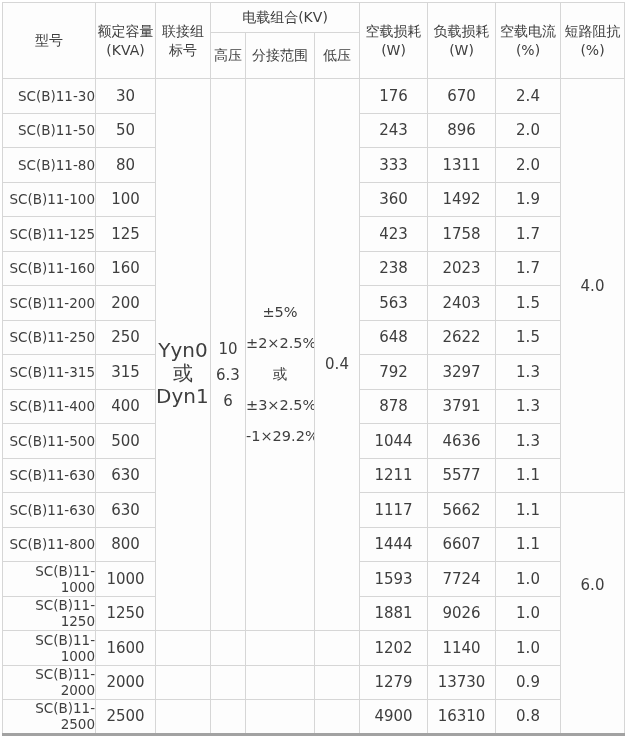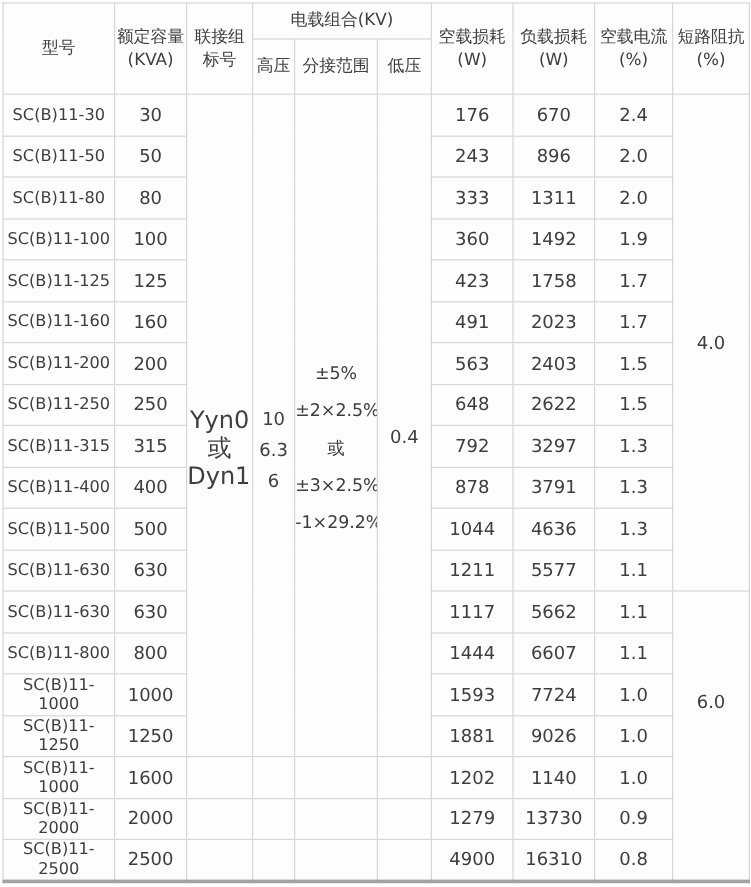--- a/index.html
+++ b/index.html
@@ -26,21 +26,21 @@
     vertical-align: middle;
     padding: 0;
     font-weight: normal;
     overflow: hidden;
   }
   thead th { font-size: 14px; line-height: 19px; color: #3e3e3e; }
   tr.h1 { height: 30px; }
   tr.h2 { height: 46px; }
   tr.body-row { height: 34.5px; }
   td { font-size: 15px; }
-  td.model { font-size: 13.5px; }
+  td.model { font-size: 13.5px; text-align: right; }
   td.merged .mline { display: block; }
   td.mid-conn { padding-top: 38px; font-size: 20px; }
   td.mid-conn .mline { line-height: 23px; }
   td.mid-hv { padding-top: 40px; font-size: 15px; }
   td.mid-hv .mline { line-height: 26px; }
   td.mid-tap { padding-top: 40px; font-size: 14.5px; }
   td.mid-tap .mline { line-height: 31px; }
   td.mid-lv { padding-top: 18px; }
   td.imp-bottom { padding-bottom: 56px; margin-top: 24px; }
 </style>
@@ -149,21 +149,21 @@
         <tr class="body-row">
           <td class="model">SC(B)11-125</td>
           <td>125</td>
           <td>423</td>
           <td>1758</td>
           <td>1.7</td>
         </tr>
         <tr class="body-row">
           <td class="model">SC(B)11-160</td>
           <td>160</td>
-          <td>491</td>
+          <td>238</td>
           <td>2023</td>
           <td>1.7</td>
         </tr>
         <tr class="body-row">
           <td class="model">SC(B)11-200</td>
           <td>200</td>
           <td>563</td>
           <td>2403</td>
           <td>1.5</td>
         </tr>

